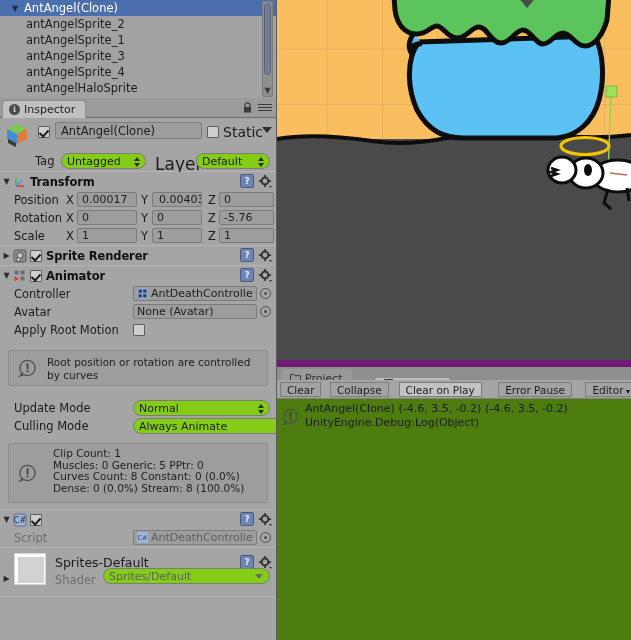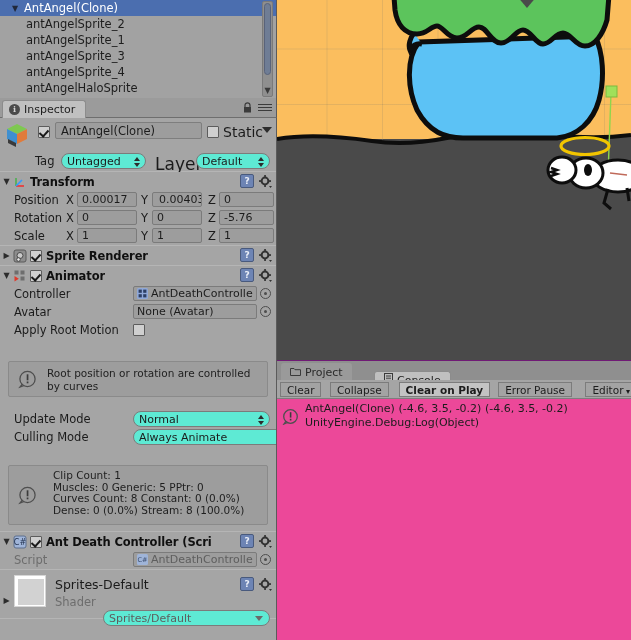--- a/index.html
+++ b/index.html
@@ -43,21 +43,21 @@
   .chk.on:after{content:"";position:absolute;left:2px;top:1px;width:4px;height:7px;border:solid #1a1a1a;border-width:0 2px 2px 0;transform:rotate(42deg);}
   #go-chk{position:absolute;left:38px;top:8px;}
   #go-name{position:absolute;left:55px;top:4px;width:147px;height:17px;background:#9d9d9d;border:1px solid #7e7e7e;border-radius:2px;line-height:16px;padding-left:5px;font-size:11.5px;color:#1c1c1c;}
   #static-chk{position:absolute;left:207px;top:8px;}
   #static-lbl{position:absolute;left:223px;top:6px;font-size:14px;}
   #static-arr{position:absolute;left:262px;top:9px;border-left:5px solid transparent;border-right:5px solid transparent;border-top:6px solid #2c2c2c;}
 
   .tag-row{position:relative;height:20px;}
   #tag-lbl{position:absolute;left:35px;top:3px;font-size:11.5px;}
   #layer-lbl{position:absolute;left:155px;top:3px;font-size:17px;}
-  .popup{position:absolute;height:16px;background:#5eead4;border:1px solid #7b7b7b;border-radius:8px;line-height:15px;padding-left:5px;font-size:11px;color:#1c1c1c;}
+  .popup{position:absolute;height:16px;background:#84cc16;border:1px solid #7b7b7b;border-radius:8px;line-height:15px;padding-left:5px;font-size:11px;color:#1c1c1c;}
   .popup .updown{position:absolute;right:4px;top:3px;width:7px;height:10px;}
   .popup .updown:before{content:"";position:absolute;left:0;top:0;border-left:3px solid transparent;border-right:3px solid transparent;border-bottom:4px solid #2c2c2c;}
   .popup .updown:after{content:"";position:absolute;left:0;bottom:0;border-left:3px solid transparent;border-right:3px solid transparent;border-top:4px solid #2c2c2c;}
   #tag-pop{left:61px;top:2px;width:85px;}
   #layer-pop{left:196px;top:2px;width:74px;}
 
   .sep{height:1px;background:#828282;border-bottom:1px solid #b5b5b5;}
 
   
   .comp-head{position:relative;height:19px;background:#a5a5a5;display:flex;align-items:center;}
@@ -72,46 +72,46 @@
   .plabel{position:absolute;left:14px;top:2px;font-size:11.5px;color:#1b1b1b;}
   .plabel.dim{color:#6d6d6d;}
   .field{position:absolute;height:15px;background:#9d9d9d;border:1px solid #7b7b7b;border-radius:2px;line-height:14px;padding-left:4px;font-size:11px;color:#1c1c1c;overflow:hidden;white-space:nowrap;}
   .axis{position:absolute;top:2px;font-size:11.5px;color:#1b1b1b;}
 
   .objfield{position:absolute;height:15px;background:#9d9d9d;border:1px solid #7b7b7b;border-radius:2px;line-height:14px;font-size:11px;color:#1c1c1c;padding-left:3px;white-space:nowrap;overflow:hidden;display:flex;align-items:center;gap:3px;}
   .objfield .tico{width:11px;height:11px;flex:0 0 11px;border-radius:1px;}
   .objdot{position:absolute;width:11px;height:11px;border:1px solid #4d4d4d;border-radius:50%;}
   .objdot:after{content:"";position:absolute;left:3px;top:3px;width:3px;height:3px;background:#4d4d4d;border-radius:50%;}
 
-  .helpbox{position:relative;margin:19px 8px 0 8px;background:#9d9d9d;border:1px solid #8a8a8a;border-radius:2px;padding:5px 6px 5px 38px;font-size:10.5px;color:#1e1e1e;line-height:12.5px;}
+  .helpbox{position:relative;margin:8px 8px 0 8px;background:#9d9d9d;border:1px solid #8a8a8a;border-radius:2px;padding:5px 6px 5px 38px;font-size:10.5px;color:#1e1e1e;line-height:12.5px;}
   .warn-ico{position:absolute;left:9px;top:50%;transform:translateY(-50%);width:19px;height:19px;}
 
   
   #right{position:absolute;left:277px;top:0;width:354px;height:640px;}
   #scene{position:absolute;left:0;top:0;width:354px;height:360px;background:#4a4a4a;overflow:hidden;}
   #grid{position:absolute;inset:0;
     background-image:linear-gradient(to right,rgba(255,255,255,.09) 1px,transparent 1px),
                      linear-gradient(to bottom,rgba(255,255,255,.09) 1px,transparent 1px);
     background-size:55.5px 55.5px;background-position:-6px -7px;}
   #sky{position:absolute;left:0;top:0;width:354px;height:139px;background:#fbbe5e;}
   #sky-grid{position:absolute;inset:0;
     background-image:linear-gradient(to right,rgba(120,90,40,.18) 1px,transparent 1px),
                      linear-gradient(to bottom,rgba(120,90,40,.18) 1px,transparent 1px);
     background-size:55.5px 55.5px;background-position:-6px -7px;}
   #scene svg{position:absolute;left:0;top:0;}
 
   
-  #console-tabs{position:absolute;left:0;top:360px;width:354px;height:20px;background:#8f8f8f;border-top:1px solid #701a75;}
+  #console-tabs{position:absolute;left:0;top:360px;width:354px;height:20px;background:#8f8f8f;border-top:7px solid #701a75;}
   .ctab{position:absolute;top:2px;height:18px;padding:0 9px;border-radius:3px 3px 0 0;line-height:17px;font-size:11px;display:flex;align-items:center;gap:4px;}
   .ctab.inactive{background:#9a9a9a;color:#2a2a2a;}
   .ctab.active{background:#c0c0c0;border:1px solid #8c8c8c;border-bottom:none;color:#1b1b1b;}
   #console-toolbar{position:absolute;left:0;top:380px;width:354px;height:19px;background:#a5a5a5;border-bottom:1px solid #7e7e7e;}
   .cbtn{position:absolute;top:2px;height:15px;background:#a3a3a3;border:1px solid #7c7c7c;line-height:14px;padding:0 6px;font-size:10.5px;color:#1c1c1c;white-space:nowrap;}
-  .cbtn.on{background:#c3c3c3;font-weight:bold;}
-  #console-body{position:absolute;left:0;top:399px;width:354px;height:241px;background:#ec4899;}
+  .cbtn.on{background:#c3c3c3;}
+  #console-body{position:absolute;left:0;top:399px;width:354px;height:241px;background:#4d7c0f;}
   #log-row{position:relative;height:34px;padding:3px 4px 0 28px;font-size:11px;color:#1c1c1c;line-height:14px;}
   #log-row .warn-ico{left:5px;top:9px;transform:none;width:17px;height:17px;}
 </style>
 </head>
 <body>
 
 <div id="root">
 
   <div id="left">
 
@@ -360,21 +360,20 @@
 
       <div class="comp-head">
         <span class="foldout">▼</span>
         <span class="comp-ico">
           <svg viewBox="0 0 14 14" width="14" height="14">
             <rect x="1" y="1" width="12" height="12" rx="2" fill="#9fb4d8" stroke="#5c6e8d"></rect>
             <text x="7" y="10.2" font-size="8" text-anchor="middle" fill="#22324f" font-family="DejaVu Sans">C#</text>
           </svg>
         </span>
         <span class="chk on" style="margin-right:4px"></span>
-        <span class="comp-title">Ant Death Controller (Scri</span>
         <span class="help-ico">?</span>
         <svg class="gear-ico" viewBox="0 0 13 13">
           <circle cx="6" cy="6" r="3.4" fill="none" stroke="#333" stroke-width="2"></circle>
           <circle cx="6" cy="6" r="1.3" fill="#a5a5a5"></circle>
           <g fill="#333">
               <rect x="5.2" y="0" width="1.7" height="2.4"></rect>
               <rect x="5.2" y="9.6" width="1.7" height="2.4"></rect>
               <rect x="0" y="5.2" width="2.4" height="1.7"></rect>
               <rect x="9.6" y="5.2" width="2.4" height="1.7"></rect>
             </g>
@@ -410,21 +409,21 @@
           <circle cx="6" cy="6" r="1.3" fill="#a5a5a5"></circle>
           <g fill="#333">
               <rect x="5.2" y="0" width="1.7" height="2.4"></rect>
               <rect x="5.2" y="9.6" width="1.7" height="2.4"></rect>
               <rect x="0" y="5.2" width="2.4" height="1.7"></rect>
               <rect x="9.6" y="5.2" width="2.4" height="1.7"></rect>
             </g>
           <path d="M10 11 l3 0 l-1.5 2 z" fill="#333"></path>
         </svg>
         <span style="position:absolute;left:55px;top:25px;font-size:11.5px;color:#6d6d6d;">Shader</span>
-        <div class="popup" style="left:103px;top:40px;width:167px;color:#5e5e5e;">
+        <div class="popup" style="left:103px;top:20px;width:167px;color:#5e5e5e;">
           <span>Sprites/Default</span>
           <span style="position:absolute;right:6px;top:5px;border-left:4px solid transparent;border-right:4px solid transparent;border-top:5px solid #6a6a6a;"></span>
         </div>
       </div>
 
       <div class="sep"></div>
 
     </div>
   </div>
 

